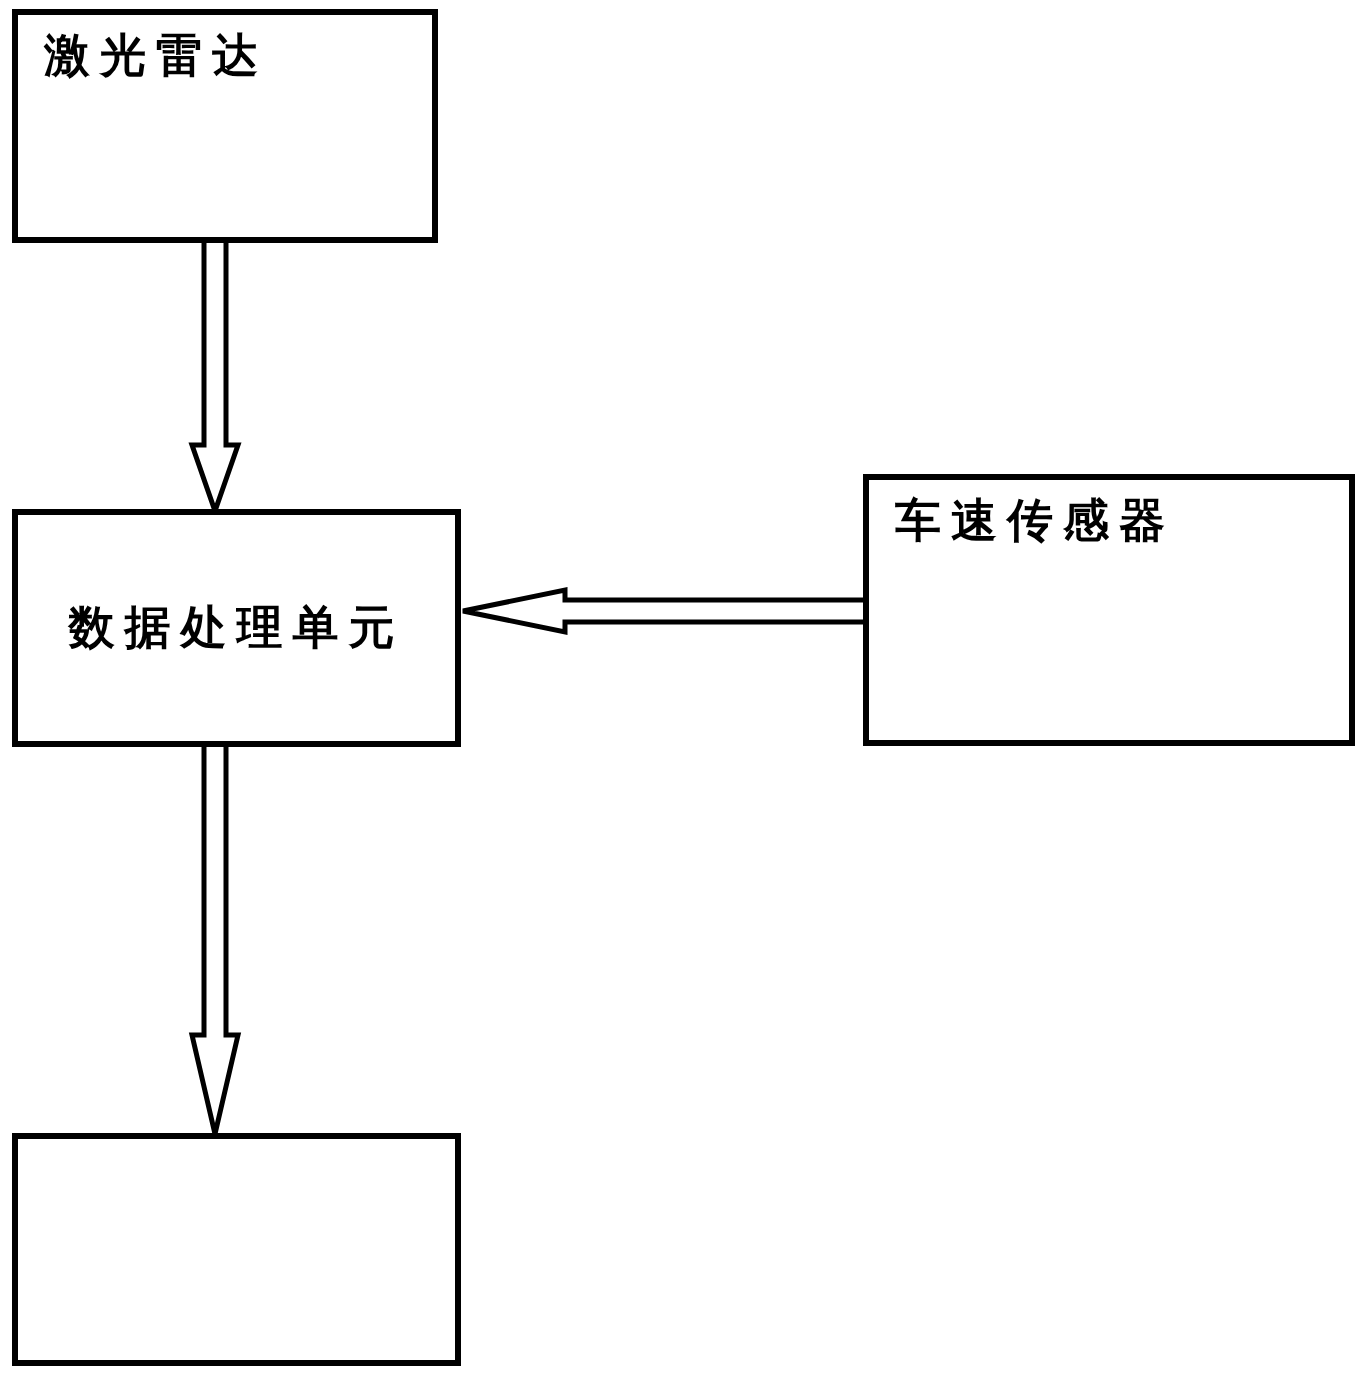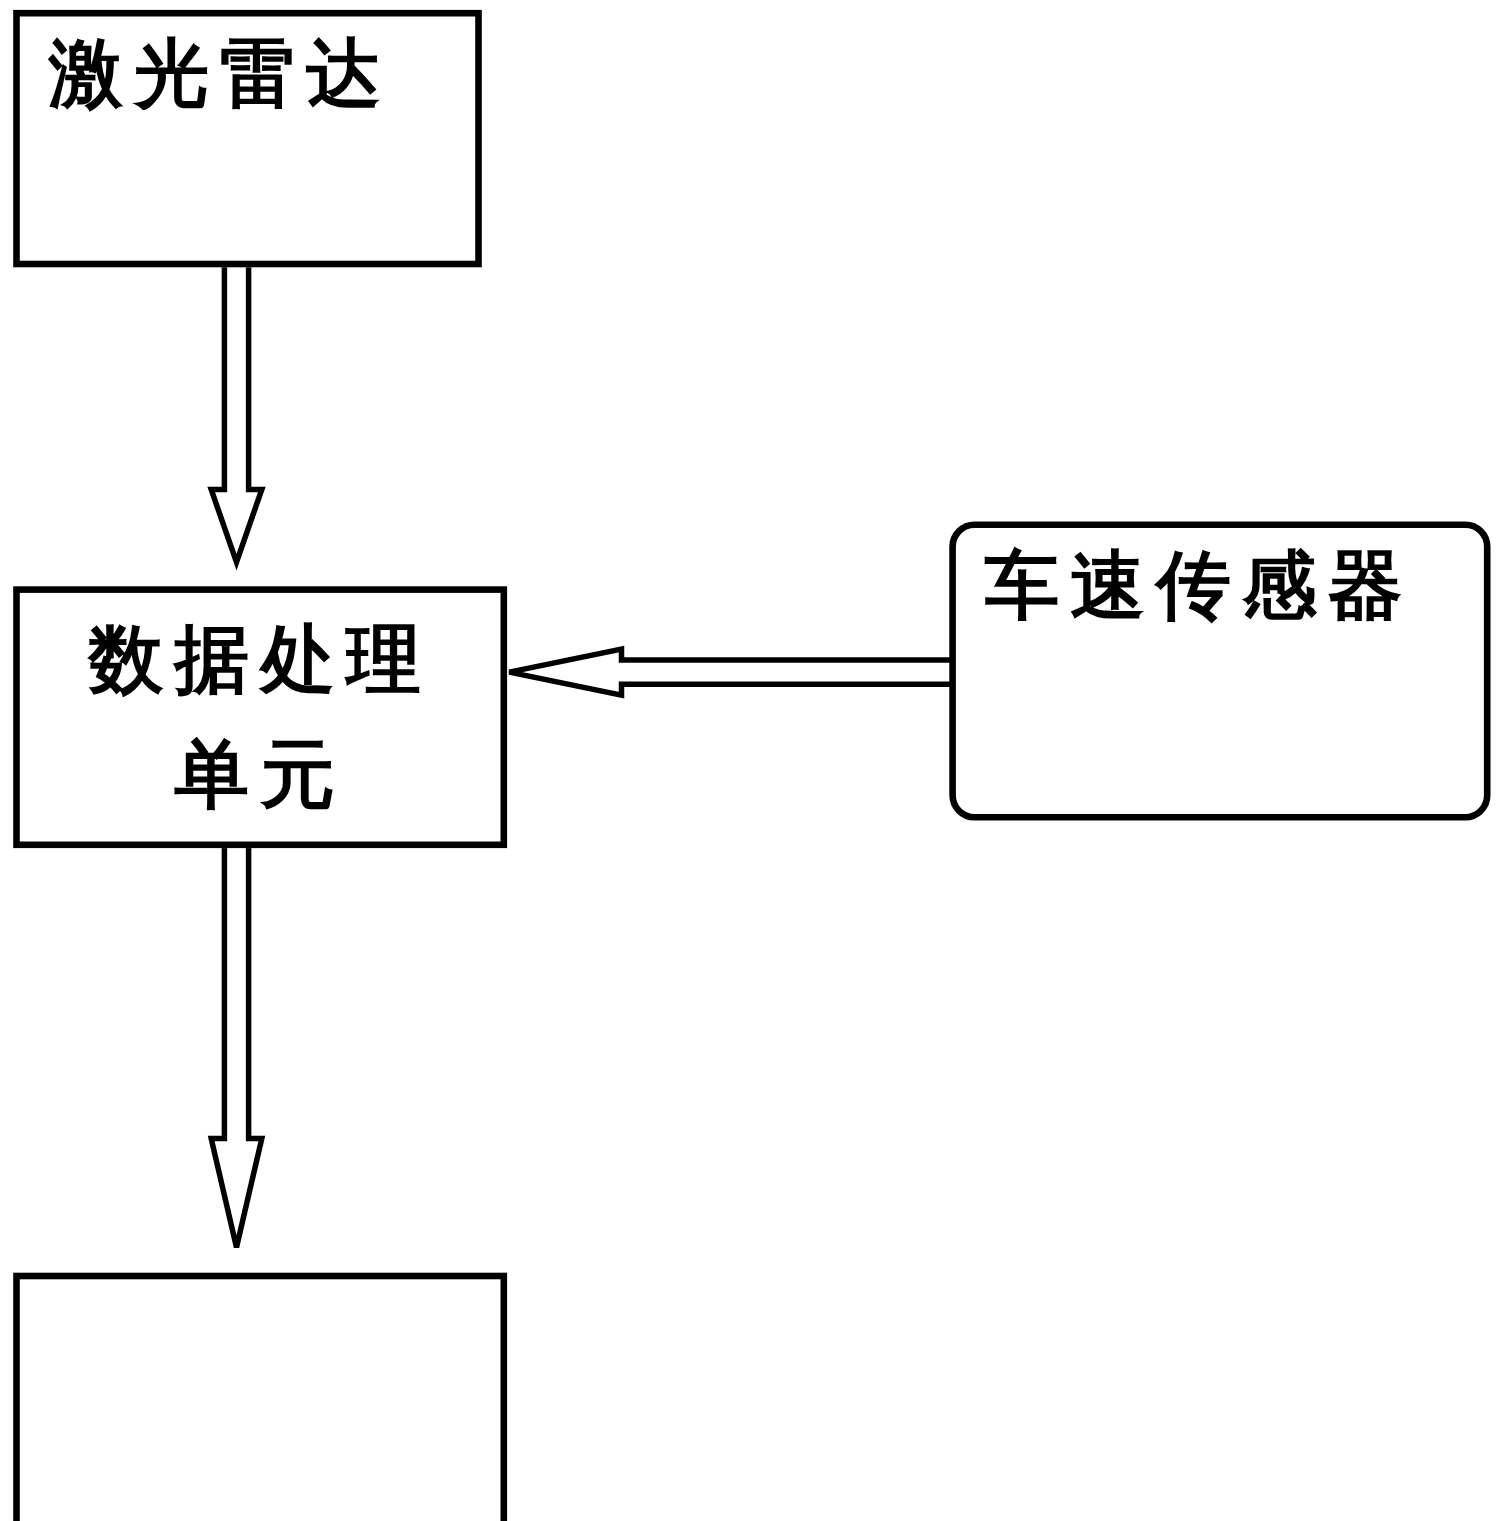--- a/index.html
+++ b/index.html
@@ -28,40 +28,38 @@
     stroke-width: 5;
     stroke-linejoin: miter;
   }
   .box {
     position: absolute;
     box-sizing: border-box;
     border: 6px solid #000000;
     background: #ffffff;
     z-index: 1;
     font-weight: bold;
-    font-size: 68px;
+    font-size: 46px;
     line-height: 1;
     letter-spacing: 10px;
     white-space: nowrap;
   }
   .box--toplabel {
     padding-top: 18px;
     padding-left: 26px;
   }
   .box--centered {
     display: flex;
-    flex-direction: column;
     justify-content: center;
     align-items: center;
     text-align: center;
-    margin-top: 24px;
   }
   #box-lidar   { left: 12px;  top: 9px;    width: 426px; height: 234px; }
   #box-processor { left: 12px; top: 509px; width: 449px; height: 238px; line-height: 104px; }
-  #box-speed-sensor { left: 863px; top: 474px; width: 492px; height: 272px; border-radius: 23px; }
+  #box-speed-sensor { left: 863px; top: 474px; width: 492px; height: 272px; }
   #box-led-display  { left: 12px;  top: 1133px; width: 449px; height: 233px; line-height: 100px; letter-spacing: 8px; }
 </style>
 </head>
 <body>
 
 <div class="canvas">
 
   <svg class="arrows-layer" width="1370" height="1383" viewBox="0 0 1370 1383">
 
     <path d="M 204 240 L 204 445 L 192 445 L 215 511 L 238 445 L 226 445 L 226 240"></path>

